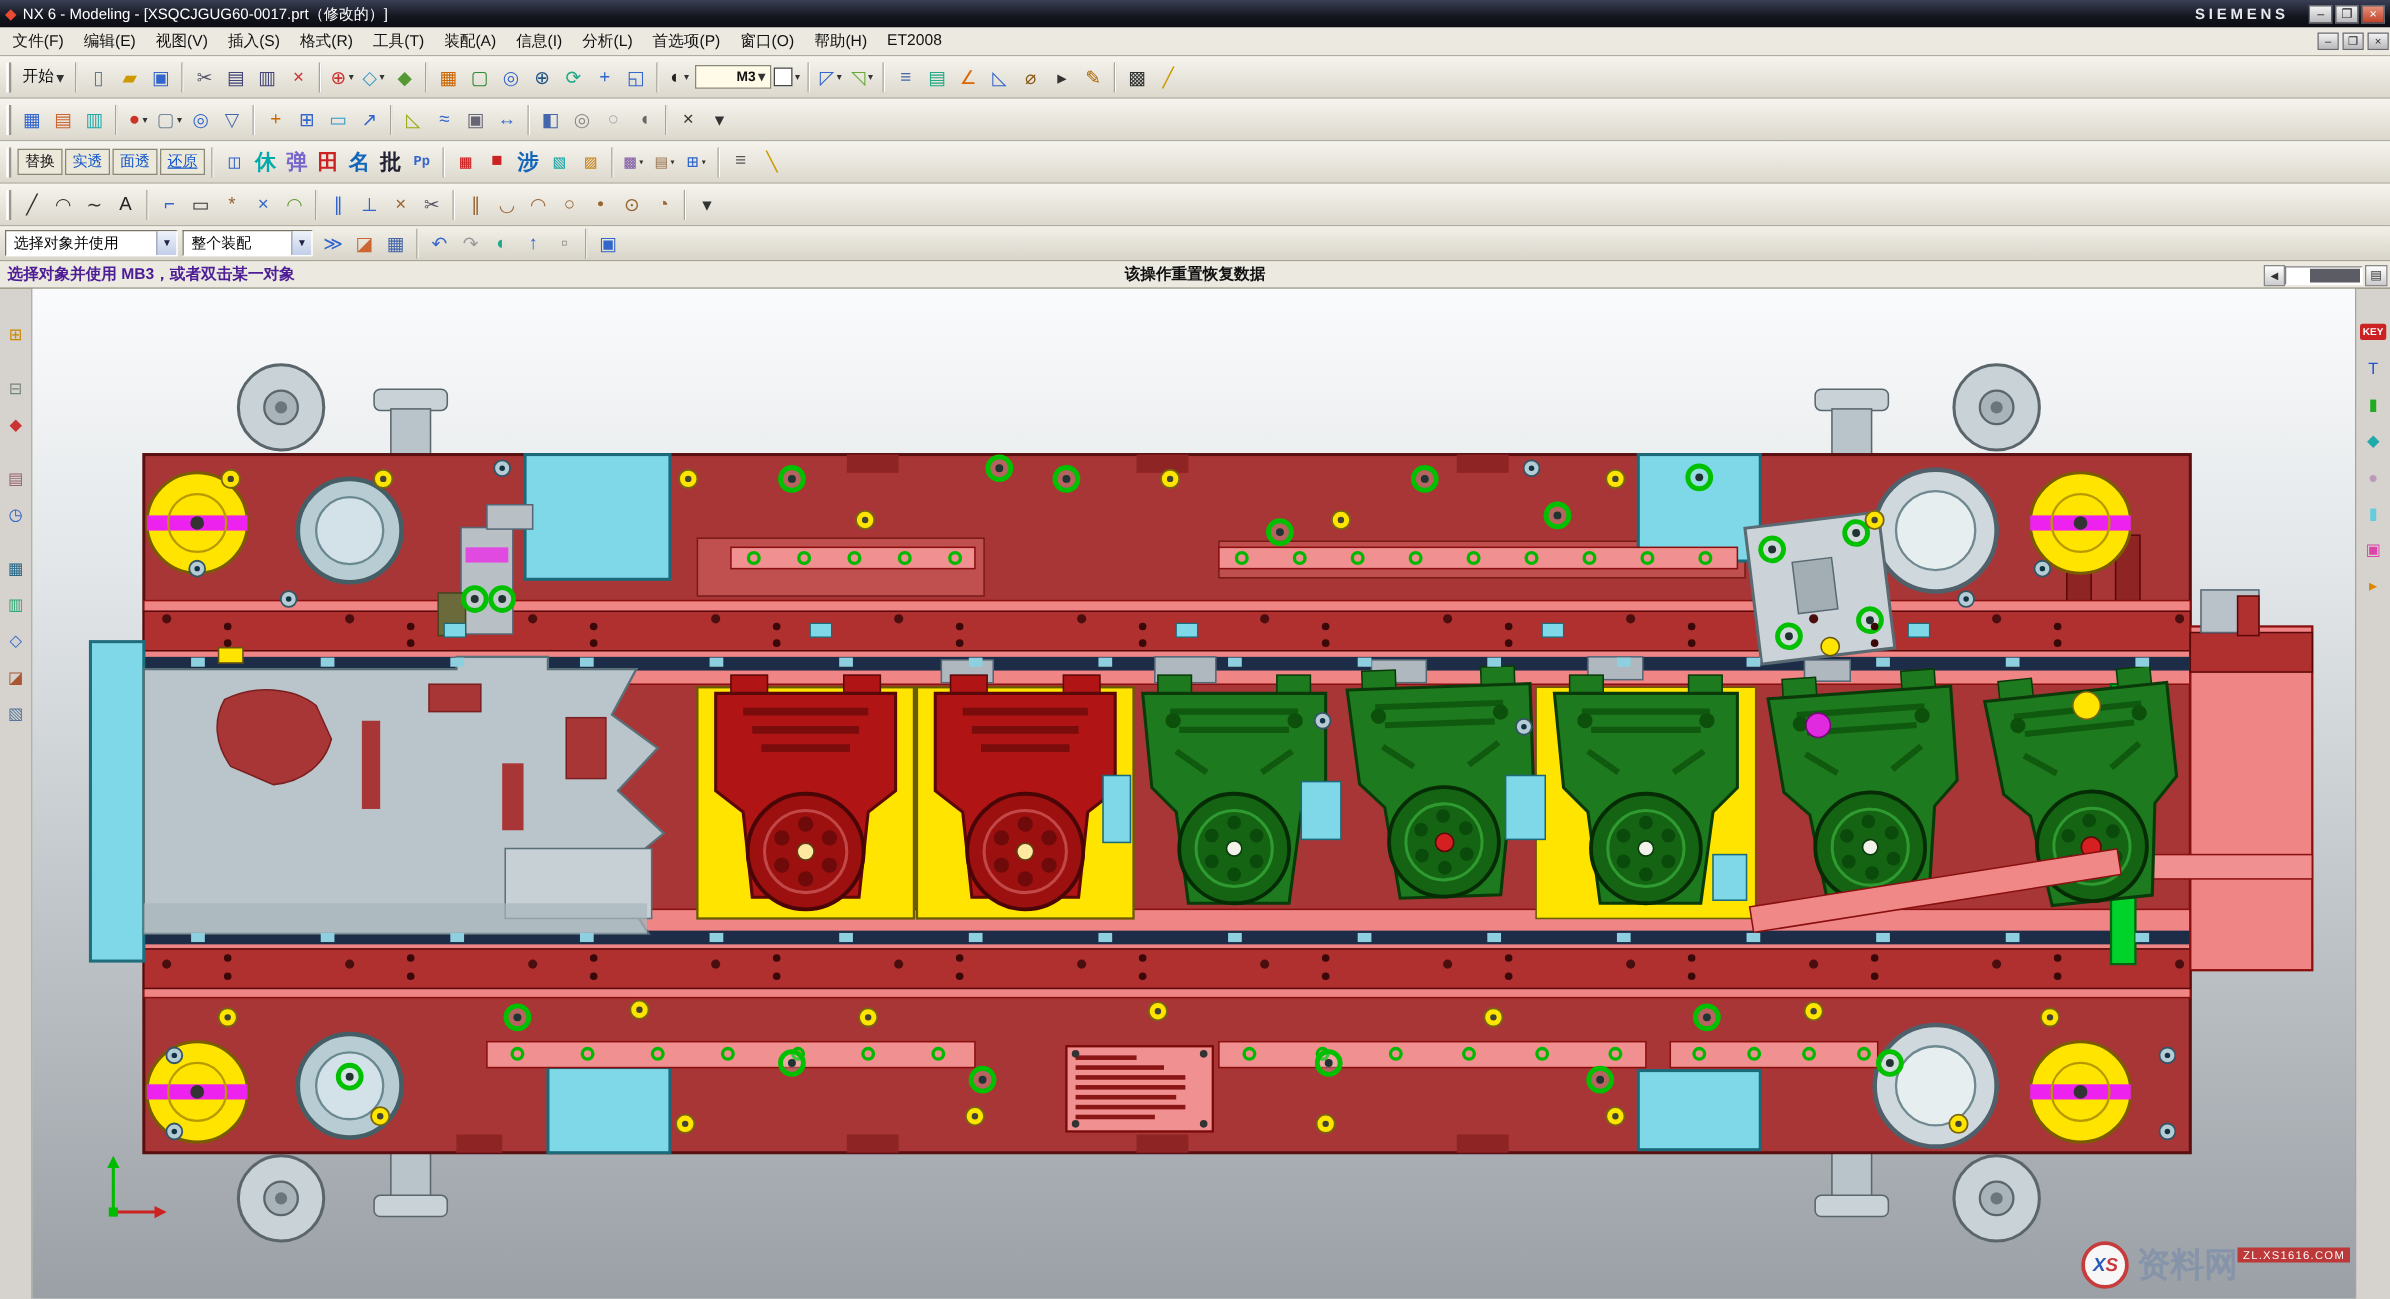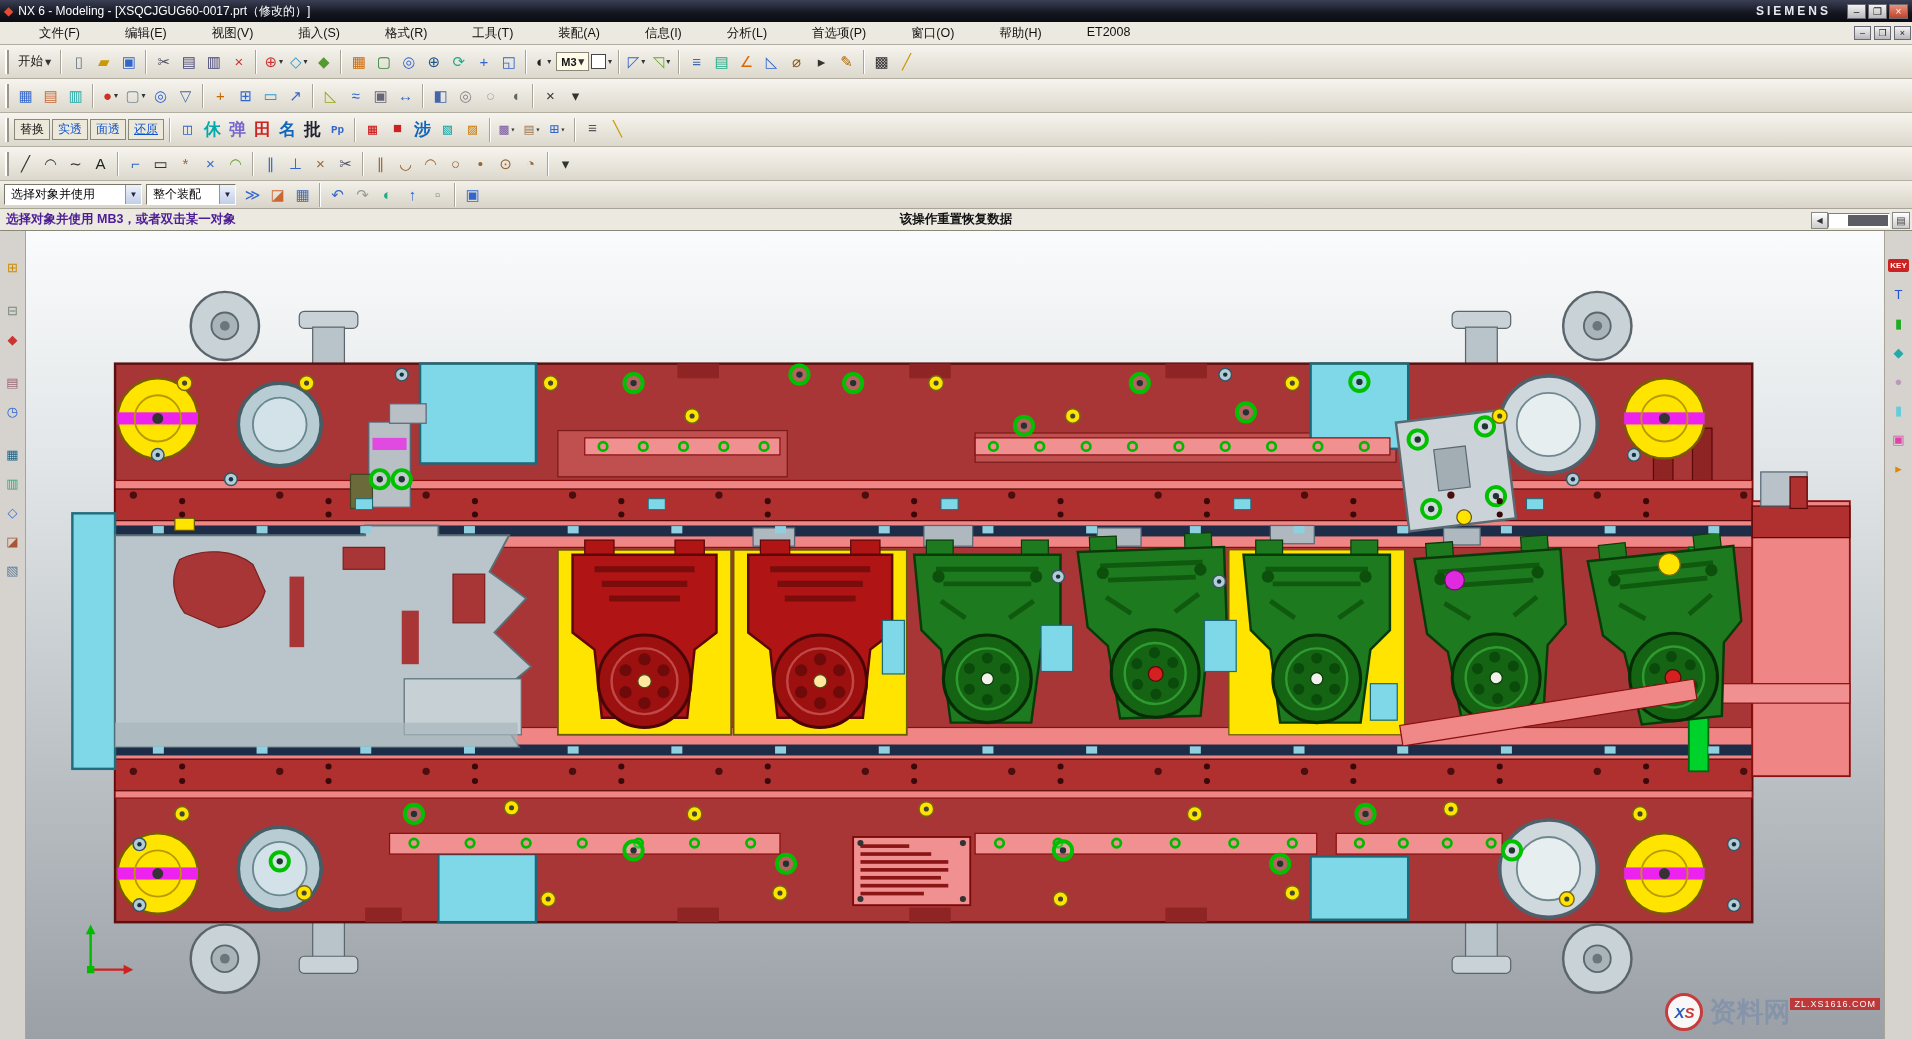--- a/index.html
+++ b/index.html
@@ -11,21 +11,21 @@
   #titlebar .nx-logo { color:#e84a33; font-size:12px; margin-right:5px; }
   #titlebar .title-text { flex:0 1 auto; white-space:nowrap; }
   #titlebar .spacer { flex:1; }
   #titlebar .brand { letter-spacing:3px; font-size:12px; color:#e8e8ee; margin-right:14px; font-weight:bold; }
   .win-btn { width:19px; height:15px; margin-left:2px; background:linear-gradient(#f2f2f2,#b9b9bd);
     border:1px solid #6a6a72; color:#222; font-size:10px; line-height:13px; text-align:center; }
   .win-btn.close { background:linear-gradient(#e8907a,#c0422a); color:#fff; }
 
   
   #menubar { height:23px; background:#ece9e0; border-bottom:1px solid #b0aca0; display:flex; align-items:center; font-size:12.5px; color:#111; }
-  #menubar .menu-item { padding:2px 8px; white-space:nowrap;margin-left:29px; }
+  #menubar .menu-item { padding:2px 8px; white-space:nowrap; }
   #menubar .spacer { flex:1; }
   .win-btn.sm { width:17px; height:14px; font-size:9px; line-height:12px; margin-right:1px; }
 
   
   .toolbar-row { height:34px; background:linear-gradient(180deg,#f6f4ee,#dcd8cd); border-bottom:1px solid #b2ae a2;
     border-bottom:1px solid #b2aea2; display:flex; align-items:center; padding-left:5px; }
   .grip { width:4px; height:24px; border-left:2px solid #fff; border-right:2px solid #9a968a; margin-right:4px; }
   .tb-item { min-width:25px; height:25px; display:flex; align-items:center; justify-content:center;
     font-size:15px; border:1px solid transparent; cursor:default; }
   .tb-sep { width:2px; height:24px; background:#a8a498; border-right:1px solid #fff; margin:0 4px; }
@@ -186,21 +186,21 @@
       </div>
       <div class="tb-item tb-icon" title="fit-view-button">
         <span style="color: rgb(51, 102, 204);">◱</span>
       </div>
       <div class="tb-sep"></div>
       <div class="tb-item tb-icon" title="shaded-style-dropdown">
         <span style="color: rgb(34, 34, 34);">◐</span>
         <span class="dd">▾</span>
       </div>
       <div class="tb-item tb-combo" title="m3-combo">
-        <span style="color: rgb(17, 17, 17);">M3</span>
+        <span style="color: rgb(17, 17, 17); margin-left: 28px;">M3</span>
         <span class="dd">▾</span>
       </div>
       <div class="tb-item tb-swatch" title="color-swatch-dropdown">
         <span class="swatch-box"></span>
         <span class="dd">▾</span>
       </div>
       <div class="tb-sep"></div>
       <div class="tb-item tb-icon" title="orient-view-dropdown">
         <span style="color: rgb(51, 102, 204);">◸</span>
         <span class="dd">▾</span>
@@ -461,21 +461,21 @@
         <span style="color: rgb(51, 51, 51);">▾</span>
       </div>
     </div>
   </div>
 
 <div id="selection-bar">
   <div class="combo" style="width:138px;">
     <span class="combo-value" style="flex:1;">选择对象并使用</span>
     <span class="combo-arrow">▼</span>
   </div>
-  <div class="combo" style="width:90px;font-family:Liberation Serif, serif;">
+  <div class="combo" style="width:104px;font-family:Liberation Serif, serif;">
     <span class="combo-value" style="flex:1;">整个装配</span>
     <span class="combo-arrow">▼</span>
   </div>
   <div style="display:flex;align-items:center;">
       <div class="tb-item tb-icon" title="type-filter-chevrons-button">
         <span style="color: rgb(51, 102, 204);">≫</span>
       </div>
       <div class="tb-item tb-icon" title="plane-filter-button">
         <span style="color: rgb(204, 102, 51);">◪</span>
       </div>

